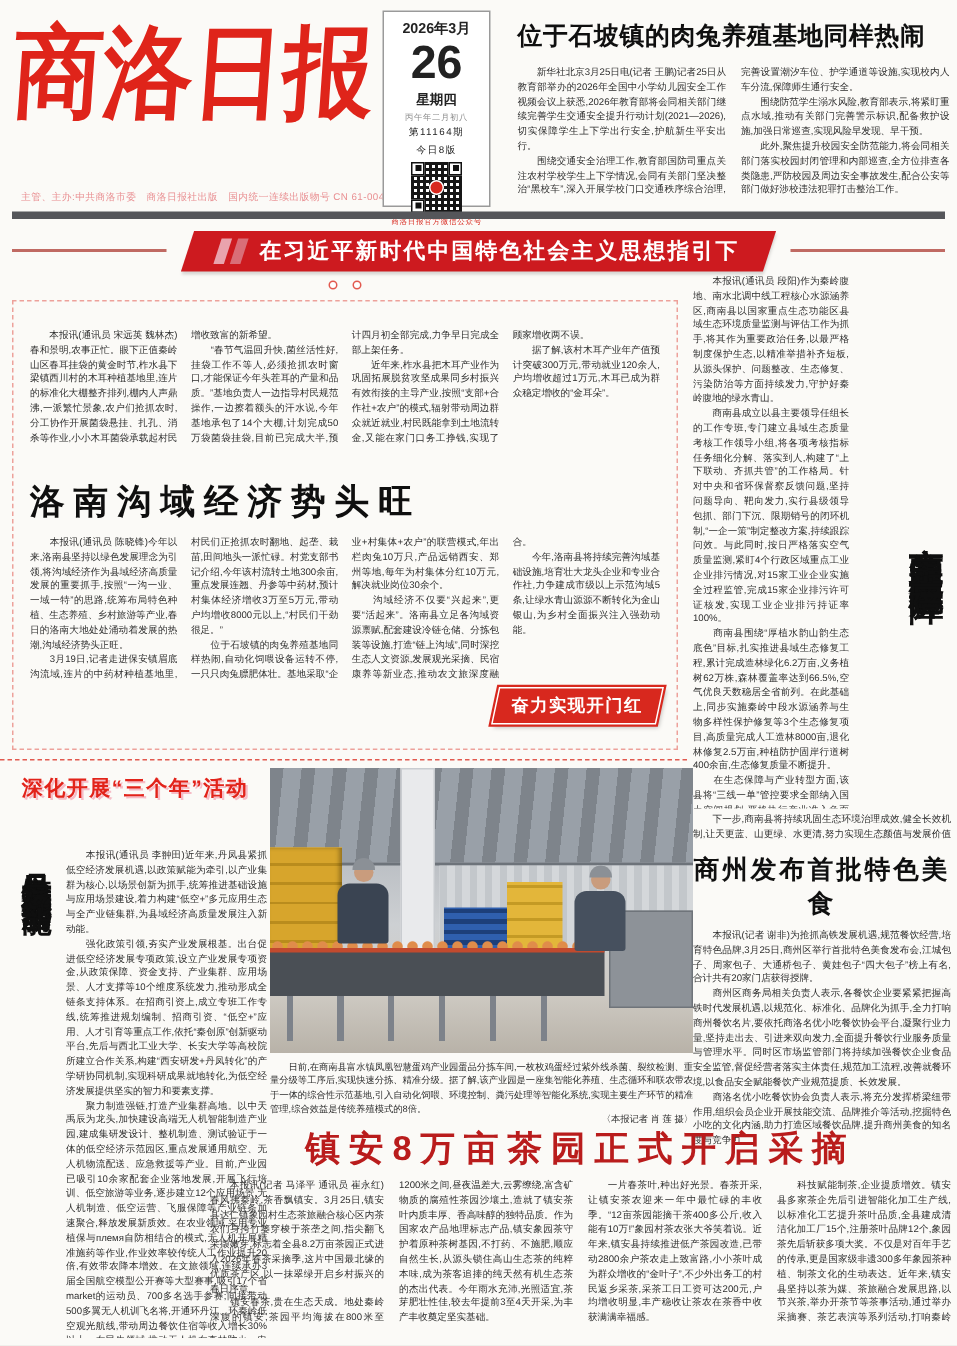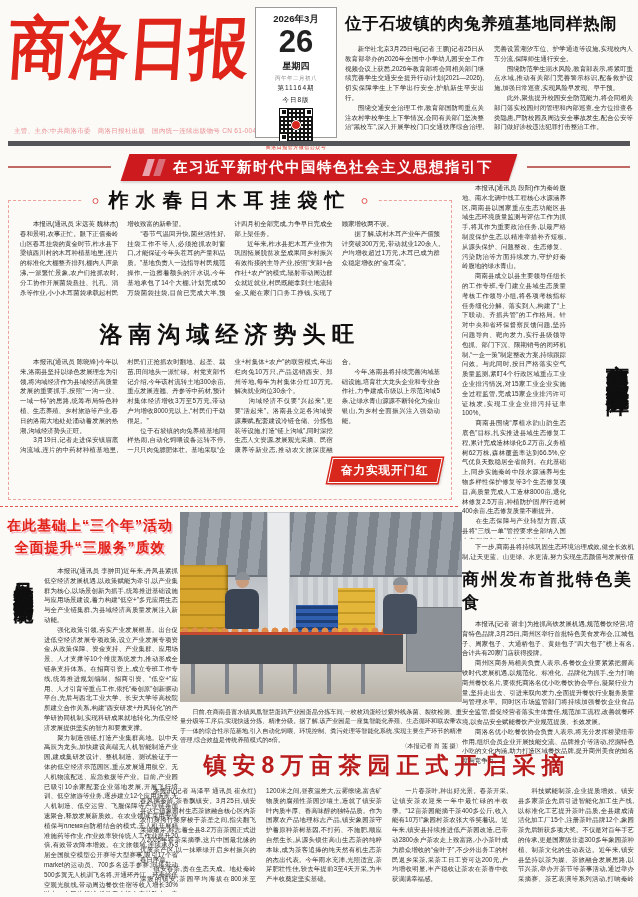--- a/index.html
+++ b/index.html
@@ -7,21 +7,21 @@
   body { font-family:"Liberation Sans","DejaVu Sans",sans-serif; }
   .page { position:relative; width:638px; height:897px; margin:0 auto; background:#fbfaf7; overflow:hidden; color:#222; }
 
   
   .brand { position:absolute; left:12px; top:4px; width:240px; font-size:60px; font-weight:900;
            color:#df241a; letter-spacing:0px; transform:skewX(-4deg) scaleY(1.12); transform-origin:left top;
            white-space:nowrap; font-family:"Liberation Serif","DejaVu Serif",serif; }
   .pinyin { position:absolute; left:52px; top:100px; width:185px; text-align:center; color:#df241a;
             font-weight:bold; font-size:12px; letter-spacing:4px; font-family:"Liberation Serif","DejaVu Serif",serif; }
   .publine { position:absolute; left:14px; top:127px; width:310px; font-size:6.5px; color:#e98f92; letter-spacing:.3px; }
-  .datebox { position:absolute; left:255px; top:7px; width:82px; height:131px; border:1px solid #9a9a9a;
+  .datebox { position:absolute; left:255px; top:7px; width:72px; height:131px; border:1px solid #9a9a9a;
              background:#fff; text-align:center; padding-top:5px; }
   .db-ym { font-size:9.5px; font-weight:bold; }
   .db-day { font-size:31px; font-weight:bold; line-height:1.05; }
   .db-week { font-size:9px; font-weight:bold; margin-top:1px; }
   .db-lunar { font-size:5.5px; color:#8a8a8a; margin-top:2px; letter-spacing:.5px; }
   .db-issue,.db-pages { font-size:6.5px; margin-top:2.5px; letter-spacing:1px; }
   .qr { width:34px; height:34px; margin:3px auto 2px; position:relative;
         background: repeating-linear-gradient(0deg,#161616 0 2px,transparent 2px 4px),
                     repeating-linear-gradient(90deg,#161616 0 2px,#fff 2px 4px); }
   .qr i { position:absolute; width:9px; height:9px; border:1.5px solid #111; background:#fff; }
@@ -48,21 +48,21 @@
   
   .body { font-size:6.4px; line-height:1.53; color:#2e2e2e; text-align:justify; white-space:pre-line; overflow:hidden; }
 
   
   .left-top { position:absolute; left:8px; top:200px; width:444px; height:300px; border:1px dashed #eda19b; padding:0 11px; }
   .titlebar { position:absolute; top:-14px; left:50%; transform:translateX(-50%); background:#fbfaf7;
               padding:0 10px; display:flex; align-items:center; gap:10px; white-space:nowrap; }
   .titlebar h2 { font-size:20px; font-weight:900; letter-spacing:7px; color:#0f0f0f; }
   .circ { width:6px; height:6px; border:1.5px solid #e2594f; border-radius:50%; background:#fff; flex:none; }
   .zhashui-body { margin-top:18px; height:92px; column-count:4; column-gap:9px; }
-  .luonan-title { margin-top:8px; text-align:center; font-size:23px; font-weight:900; letter-spacing:6px; color:#0f0f0f; }
+  .luonan-title { margin-top:8px; text-align:left; font-size:23px; font-weight:900; letter-spacing:6px; color:#0f0f0f; }
   .luonan-body { margin-top:7px; height:134px; column-count:4; column-gap:9px; }
   .badge { position:absolute; right:12px; bottom:16px; background:#d8281e; color:#fff; font-weight:900;
            font-size:11.5px; letter-spacing:1px; padding:4px 10px; transform:skewX(-12deg);
            border:1.5px solid #fff; box-shadow:0 0 0 1.5px #d8281e, 2px 2px 3px rgba(0,0,0,.25); }
   .badge span { display:inline-block; transform:skewX(12deg); }
   .dashed-sep { position:absolute; left:0; top:506px; width:458px; border-top:1.5px dashed #e2594f; }
 
   
   .red-slogan { position:absolute; left:2px; top:514px; width:176px; text-align:center; color:#e2231a;
                 font-size:14px; font-weight:900; line-height:1.6; letter-spacing:1px;
@@ -103,21 +103,21 @@
 
   .caption { position:absolute; left:180px; top:707px; width:282px; height:36px; font-size:6.2px; }
   .credit { position:absolute; left:180px; top:742px; width:282px; font-size:6.2px; text-align:right; color:#2e2e2e; }
 
   
   .right-col { position:absolute; left:462px; top:183px; width:172px; }
   .shangnan-flex { display:flex; gap:8px; height:356px; }
   .shangnan-flex .body { flex:1; height:100%; }
   .shangnan-flex .vtitle { width:60px; font-size:23px; letter-spacing:2px; text-align:center; }
   .tail { margin-top:3px; height:20px; }
-  .shangzhou-title { margin-top:6px; text-align:left; font-size:17px; font-weight:900; letter-spacing:2px; color:#0f0f0f; }
+  .shangzhou-title { margin-top:6px; text-align:center; font-size:17px; font-weight:900; letter-spacing:2px; color:#0f0f0f; }
   .shangzhou-body { margin-top:5px; height:150px; }
 
   
   .zhenan-title { position:absolute; left:140px; top:750px; width:494px; text-align:center;
                   font-size:23px; font-weight:700; letter-spacing:6px; color:#b91c1c; }
   .zhenan-body { position:absolute; left:140px; top:786px; width:494px; height:106px; column-count:4; column-gap:10px; }
 </style>
 </head>
 <body>
 
@@ -157,41 +157,39 @@
       <span class="stripe s1"></span>
       <span class="stripe s2"></span>
       <span class="banner-text">在习近平新时代中国特色社会主义思想指引下</span>
     </div>
     <span class="hline"></span>
   </div>
 
   <section class="left-top">
     <div class="titlebar">
       <span class="circ"></span>
-      <h2>柞水春日木耳挂袋忙</h2>
       <span class="circ"></span>
     </div>
     <div class="body zhashui-body">　　本报讯(通讯员 宋远英 魏林杰)春和景明,农事正忙。眼下正值秦岭山区春耳挂袋的黄金时节,柞水县下梁镇西川村的木耳种植基地里,连片的标准化大棚整齐排列,棚内人声鼎沸,一派繁忙景象,农户们抢抓农时,分工协作开展菌袋悬挂、扎孔、消杀等作业,小小木耳菌袋承载起村民增收致富的新希望。
 　　“春节气温回升快,菌丝活性好,挂袋工作不等人,必须抢抓农时窗口,才能保证今年头茬耳的产量和品质。”基地负责人一边指导村民规范操作,一边擦着额头的汗水说,今年基地承包了14个大棚,计划完成50万袋菌袋挂袋,目前已完成大半,预计四月初全部完成,力争早日完成全部上架任务。
 　　近年来,柞水县把木耳产业作为巩固拓展脱贫攻坚成果同乡村振兴有效衔接的主导产业,按照“支部+合作社+农户”的模式,辐射带动周边群众就近就业,村民既能拿到土地流转金,又能在家门口务工挣钱,实现了顾家增收两不误。
 　　据了解,该村木耳产业年产值预计突破300万元,带动就业120余人,户均增收超过1万元,木耳已成为群众稳定增收的“金耳朵”。</div>
     <h2 class="luonan-title">洛南沟域经济势头旺</h2>
     <div class="body luonan-body">　　本报讯(通讯员 陈晓锋)今年以来,洛南县坚持以绿色发展理念为引领,将沟域经济作为县域经济高质量发展的重要抓手,按照“一沟一业、一域一特”的思路,统筹布局特色种植、生态养殖、乡村旅游等产业,春日的洛南大地处处涌动着发展的热潮,沟域经济势头正旺。
 　　3月19日,记者走进保安镇眉底沟流域,连片的中药材种植基地里,村民们正抢抓农时翻地、起垄、栽苗,田间地头一派忙碌。村党支部书记介绍,今年该村流转土地300余亩,重点发展连翘、丹参等中药材,预计村集体经济增收3万至5万元,带动户均增收8000元以上,“村民们干劲很足。”
 　　位于石坡镇的肉兔养殖基地同样热闹,自动化饲喂设备运转不停,一只只肉兔膘肥体壮。基地采取“企业+村集体+农户”的联营模式,年出栏肉兔10万只,产品远销西安、郑州等地,每年为村集体分红10万元,解决就业岗位30余个。
 　　沟域经济不仅要“兴起来”,更要“活起来”。洛南县立足各沟域资源禀赋,配套建设冷链仓储、分拣包装等设施,打造“链上沟域”,同时深挖生态人文资源,发展观光采摘、民宿康养等新业态,推动农文旅深度融合。
 　　今年,洛南县将持续完善沟域基础设施,培育壮大龙头企业和专业合作社,力争建成市级以上示范沟域5条,让绿水青山源源不断转化为金山银山,为乡村全面振兴注入强劲动能。</div>
     <div class="badge"><span>奋力实现开门红</span></div>
   </section>
 
   <div class="dashed-sep"></div>
 
   <div class="red-slogan">
-    <div>在此基础上“三个年”活动</div>
-    <div>全面提升“三服务”质效</div>
+    <div>深化开展“三个年”活动</div>
   </div>
   <div class="danfeng-flex">
     <div class="vtitle">丹凤链式发展激活低空经济新动能</div>
     <div class="body">　　本报讯(通讯员 李翀田)近年来,丹凤县紧抓低空经济发展机遇,以政策赋能为牵引,以产业集群为核心,以场景创新为抓手,统筹推进基础设施与应用场景建设,着力构建“低空+”多元应用生态与全产业链集群,为县域经济高质量发展注入新动能。
 　　强化政策引领,夯实产业发展根基。出台促进低空经济发展专项政策,设立产业发展专项资金,从政策保障、资金支持、产业集群、应用场景、人才支撑等10个维度系统发力,推动形成全链条支持体系。在招商引资上,成立专班工作专线,统筹推进规划编制、招商引资、“低空+”应用、人才引育等重点工作,依托“秦创原”创新驱动平台,先后与西北工业大学、长安大学等高校院所建立合作关系,构建“西安研发+丹凤转化”的产学研协同机制,实现科研成果就地转化,为低空经济发展提供坚实的智力和要素支撑。
 　　聚力制造强链,打造产业集群高地。以中天禹辰为龙头,加快建设高端无人机智能制造产业园,建成集研发设计、整机制造、测试验证于一体的低空经济示范园区,重点发展通用航空、无人机物流配送、应急救援等产业。目前,产业园已吸引10余家配套企业落地发展,开展飞行培训、低空旅游等业务,逐步建立12个应用场景,无人机制造、低空运营、飞服保障等产业链条加速聚合,释放发展新质效。在农业领域,采用专业植保与племя自防相结合的模式,无人机开展精准施药等作业,作业效率较传统人工作业提升20倍,有效带农降本增效。在文旅领域,连续承办3届全国航空模型公开赛等大型赛事,吸引17个省market的运动员、700多名选手参赛;间接带动500多翼无人机训飞名将,开通环丹江、环秦岭低空观光航线,带动周边餐饮住宿等收入增长30%以上。在民生领域,推动无人机在森林防火、电力巡检、国土监测、应急救援等领域常态化应用,构建空地一体智慧防控体系,进一步拓宽低空经济应用边界,实现产业链条与社会效益双提升。</div>
   </div>
 
   <div class="photo">
     <div class="ph-roof"></div>

